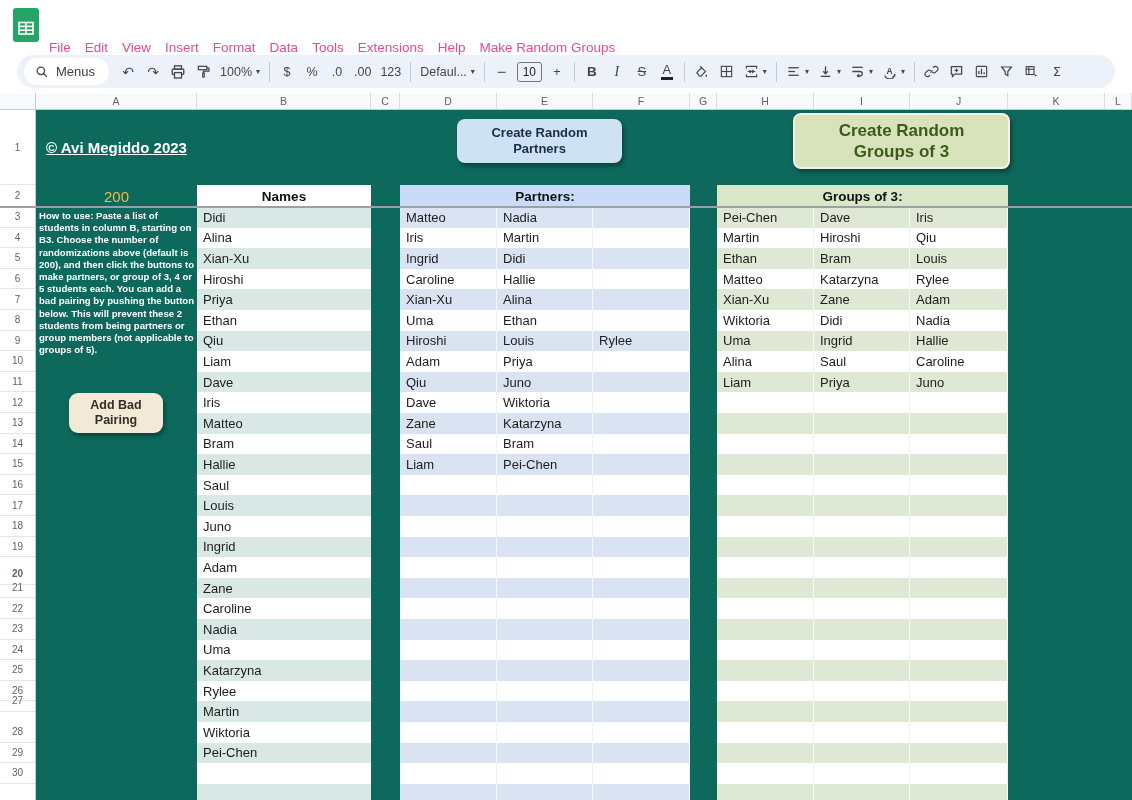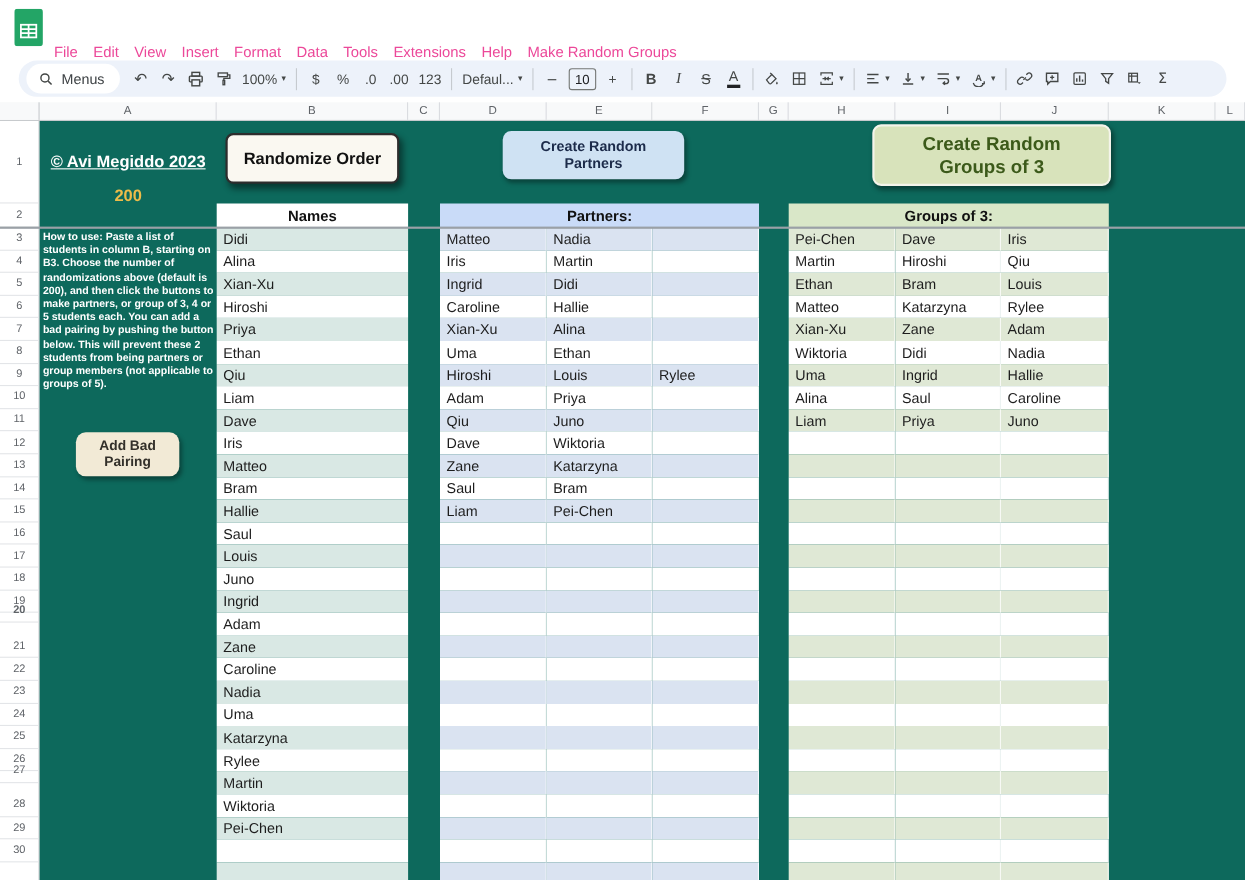--- a/index.html
+++ b/index.html
@@ -44,21 +44,21 @@
   .rnum{position:absolute;left:0;width:35px;display:flex;align-items:center;justify-content:center;
         font-size:10px;color:#5f6368;border-bottom:1px solid #e3e5e8}
   .cells{position:absolute;left:36px;top:17px;width:1096px;height:690px;overflow:hidden;background:#0d695c}
   .freeze{position:absolute;left:0;top:113px;width:1132px;height:2px;background:#9aa0a6;z-index:8}
   .gcell{position:absolute;display:flex;align-items:center;padding-left:6px;font-size:13px;color:#1d1d1d;
          overflow:hidden;white-space:nowrap}
 
   
   .a1cell{position:absolute;left:0;top:0;width:161px;height:75px;display:flex;align-items:center;justify-content:center}
   .a1cell span{color:#fff;font-weight:bold;font-size:15px;text-decoration:underline;cursor:pointer}
-  .a2cell{position:absolute;left:0;top:57px;width:161px;height:22px;color:#edbc49;font-weight:bold;font-size:15px;
+  .a2cell{position:absolute;left:0;top:75px;width:161px;height:22px;color:#edbc49;font-weight:normal;font-size:15px;
           display:flex;align-items:center;justify-content:center}
   .instructions{position:absolute;left:3px;top:100px;width:156px;color:#fff;font-weight:bold;font-size:9.6px;line-height:12.2px}
 
   
   .btn{position:absolute;display:flex;flex-direction:column;align-items:center;justify-content:center;
        font-weight:bold;border-radius:9px;text-align:center;cursor:pointer}
   .add-bad{left:33px;top:283px;width:94px;height:40px;background:#f2ead6;color:#33302a;font-size:12.5px;line-height:15px;
            box-shadow:2px 3px 4px rgba(0,0,0,.35)}
   .edit-bad{left:32px;top:349px;width:96px;height:44px;background:#fff;color:#1d1d1d;font-size:12.5px;line-height:15px;
             box-shadow:2px 3px 4px rgba(0,0,0,.35)}
@@ -339,21 +339,21 @@
       <div class="rnum" style="top: 241.2px; height: 20.6px;">10</div>
       <div class="rnum" style="top: 261.8px; height: 20.6px;">11</div>
       <div class="rnum" style="top: 282.4px; height: 20.6px;">12</div>
       <div class="rnum" style="top: 303px; height: 20.6px;">13</div>
       <div class="rnum" style="top: 323.6px; height: 20.6px;">14</div>
       <div class="rnum" style="top: 344.2px; height: 20.6px;">15</div>
       <div class="rnum" style="top: 364.8px; height: 20.6px;">16</div>
       <div class="rnum" style="top: 385.4px; height: 20.6px;">17</div>
       <div class="rnum" style="top: 406px; height: 20.6px;">18</div>
       <div class="rnum" style="top: 426.6px; height: 20.6px;">19</div>
-      <div class="rnum" style="top: 435px; height: 20.6px; font-weight: bold;">20</div>
+      <div class="rnum" style="top: 454px; height: 20.6px; font-weight: bold;">20</div>
       <div class="rnum" style="top: 467.8px; height: 20.6px;">21</div>
       <div class="rnum" style="top: 488.4px; height: 20.6px;">22</div>
       <div class="rnum" style="top: 509px; height: 20.6px;">23</div>
       <div class="rnum" style="top: 529.6px; height: 20.6px;">24</div>
       <div class="rnum" style="top: 550.2px; height: 20.6px;">25</div>
       <div class="rnum" style="top: 570.8px; height: 20.6px;">26</div>
       <div class="rnum" style="top: 581px; height: 20.6px; text-align: right;">27</div>
       <div class="rnum" style="top: 612px; height: 20.6px;">28</div>
       <div class="rnum" style="top: 632.6px; height: 20.6px;">29</div>
       <div class="rnum" style="top: 653.2px; height: 20.6px;">30</div>
@@ -361,21 +361,20 @@
   <div class="cells">
     <div class="a1cell">
       <span>© Avi Megiddo 2023</span>
     </div>
     <div class="a2cell">200</div>
     <div class="instructions">How to use: Paste a list of students in column B, starting on B3.  Choose the number of randomizations above (default is 200), and then click the buttons to make partners, or group of 3, 4 or 5 students each.  You can add a bad pairing by pushing the button below.  This will prevent these 2 students from being partners or group members (not applicable to groups of 5).</div>
     <div class="btn add-bad">
       <span>Add Bad</span>
       <span>Pairing</span>
     </div>
-    <div class="btn randomize">Randomize Order</div>
     <div class="hdr names-hdr">Names</div>
     <div class="btn partners-btn">
       <span>Create Random</span>
       <span>Partners</span>
     </div>
     <div class="hdr partners-hdr">Partners:</div>
     <div class="btn groups-btn">
       <span>Create Random</span>
       <span>Groups of 3</span>
     </div>

